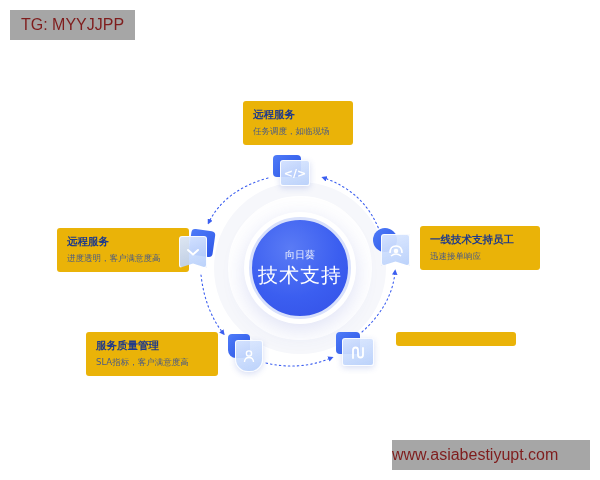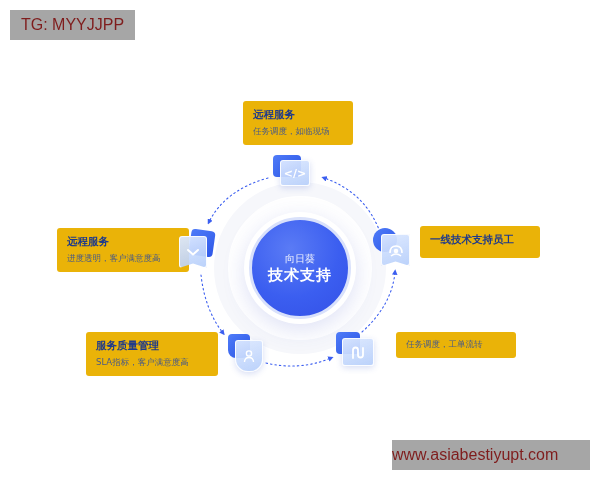--- a/index.html
+++ b/index.html
@@ -26,21 +26,21 @@
     background:#ffffff; box-shadow:0 6px 22px rgba(70,90,200,0.18);
   }
   .hub {
     position:absolute; left:249px; top:217px; width:102px; height:102px; border-radius:50%;
     background:radial-gradient(circle at 40% 30%, #5a7bf5 0%, #3b5ef0 55%, #3350e6 100%);
     border:3px solid #d9e1fb; box-sizing:border-box;
     display:flex; flex-direction:column; align-items:center; justify-content:center;
     color:#fff;
   }
   .hub-sub { font-size:10px; opacity:0.92; margin-bottom:0; }
-  .hub-main { font-size:15px; font-weight:bold; letter-spacing:1px; }
+  .hub-main { font-size:20px; font-weight:normal; letter-spacing:1px; }
 
   .card {
     position:absolute; background:#eab308; border-radius:3px;
     padding:7px 10px 7px 10px;
   }
   .card-title { font-size:10.5px; font-weight:bold; color:#1f3a8a; margin-bottom:4px; white-space:nowrap; }
   .card-desc { font-size:8.5px; color:#4a5b86; white-space:nowrap; }
 
   .icon { position:absolute; width:36px; height:36px; }
   .icon .back {
@@ -94,34 +94,34 @@
   <div class="card-title">远程服务</div>
   <div class="card-desc">任务调度，如临现场</div>
 </div>
 <div class="icon" style="left:273px; top:155px;">
   <div class="back" style="left:0; top:0; width:28px; height:22px;"></div>
   <div class="front" style="left:7px; top:5px; width:28px; height:24px;">&lt;/&gt;</div>
 </div>
 
 <div class="card" style="left:420px; top:226px; width:100px;">
   <div class="card-title">一线技术支持员工</div>
+  <div class="card-desc">迅速接单响应</div>
 </div>
 <div class="icon" style="left:373px; top:228px;">
   <div class="back" style="left:0; top:0; width:24px; height:24px; border-radius:50%;"></div>
   <div class="front" style="left:8px; top:6px; width:27px; height:30px; clip-path:polygon(0 0,100% 0,100% 100%,50% 86%,0 100%);">
     <svg width="16" height="13" viewBox="0 0 16 13">
         <path d="M2 9 Q2 2 8 2 Q14 2 14 9" stroke="#fff" stroke-width="1.6" fill="none"></path>
         <circle cx="8" cy="7" r="2.3" fill="#fff"></circle>
         <path d="M3 12 Q8 8 13 12" stroke="#fff" stroke-width="1.6" fill="none"></path>
       </svg>
   </div>
 </div>
 
 <div class="card" style="left:396px; top:332px; width:100px;">
-  <div class="card-desc">任务调度，工单流转</div>
 </div>
 <div class="icon" style="left:336px; top:332px;">
   <div class="back" style="left:0; top:0; width:24px; height:22px;"></div>
   <div class="front" style="left:6px; top:6px; width:30px; height:26px;">
     <svg width="16" height="13" viewBox="0 0 16 13">
         <path d="M3 12 V4 Q3 1.5 5.5 1.5 Q8 1.5 8 4 V9 Q8 11.5 10.5 11.5 Q13 11.5 13 9 V2" stroke="#fff" stroke-width="1.8" fill="none" stroke-linecap="round"></path>
       </svg>
   </div>
 </div>
 

